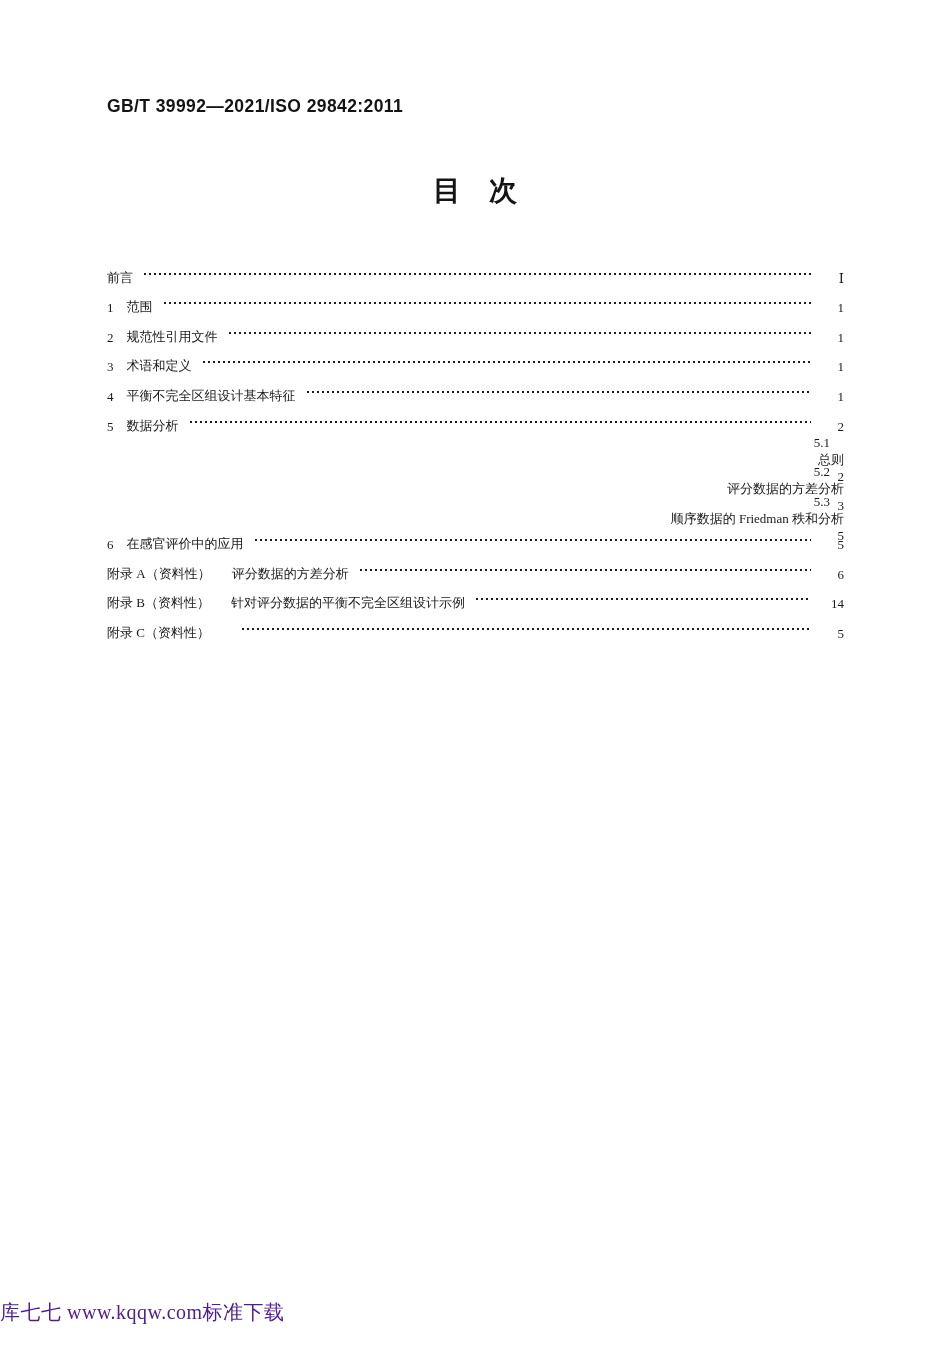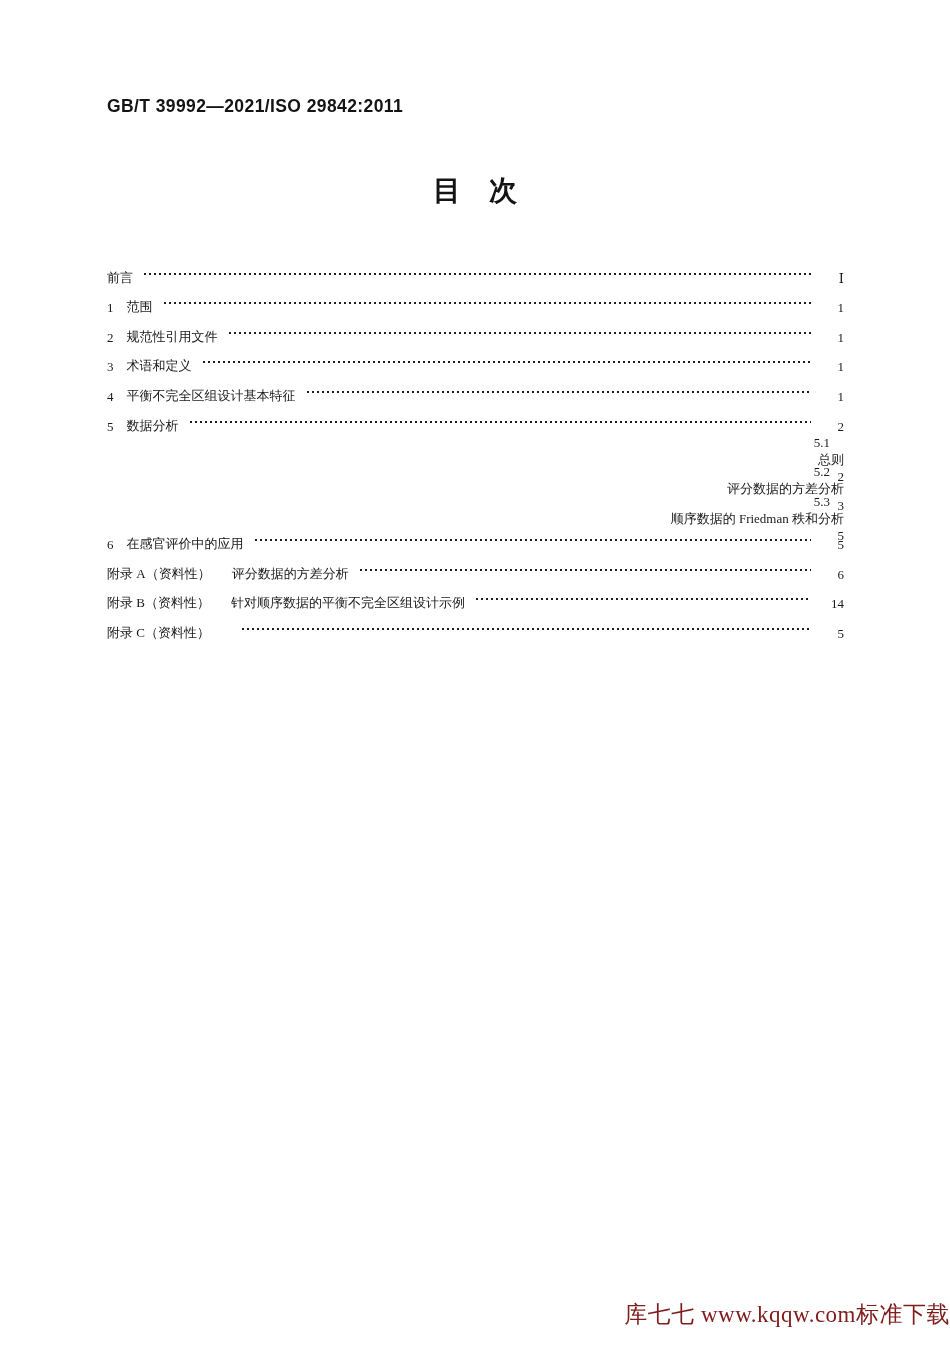--- a/index.html
+++ b/index.html
@@ -63,23 +63,23 @@
   }
   .toc-row .page-num {
     min-width: 24px;
     text-align: right;
   }
   .doc-footer {
     position: absolute;
     top: 1299px;
     left: 0;
     width: 100%;
-    text-align: right;
-    font-size: 23px;
-    color: #7f1d1d;
+    text-align: left;
+    font-size: 20px;
+    color: #4c1d95;
     letter-spacing: 0.5px;
   }
 </style>
 </head>
 <body>
 
 <div class="page">
 
   <div class="doc-header">GB/T 39992—2021/ISO 29842:2011</div>
 
@@ -147,21 +147,21 @@
     <span class="page-num">5</span>
   </div>
       <div class="toc-row appendix">
     <span class="num">附录 A（资料性）</span>
     <span class="label">评分数据的方差分析</span>
     <span class="leader"></span>
     <span class="page-num">6</span>
   </div>
       <div class="toc-row appendix">
     <span class="num">附录 B（资料性）</span>
-    <span class="label">针对顺序数据的平衡不完全区组设计示例</span>
+    <span class="label">针对评分数据的平衡不完全区组设计示例</span>
     <span class="leader"></span>
     <span class="page-num">14</span>
   </div>
       <div class="toc-row appendix">
     <span class="num">附录 C（资料性）</span>
     <span class="leader"></span>
     <span class="page-num">5</span>
   </div>
     </div>
 

